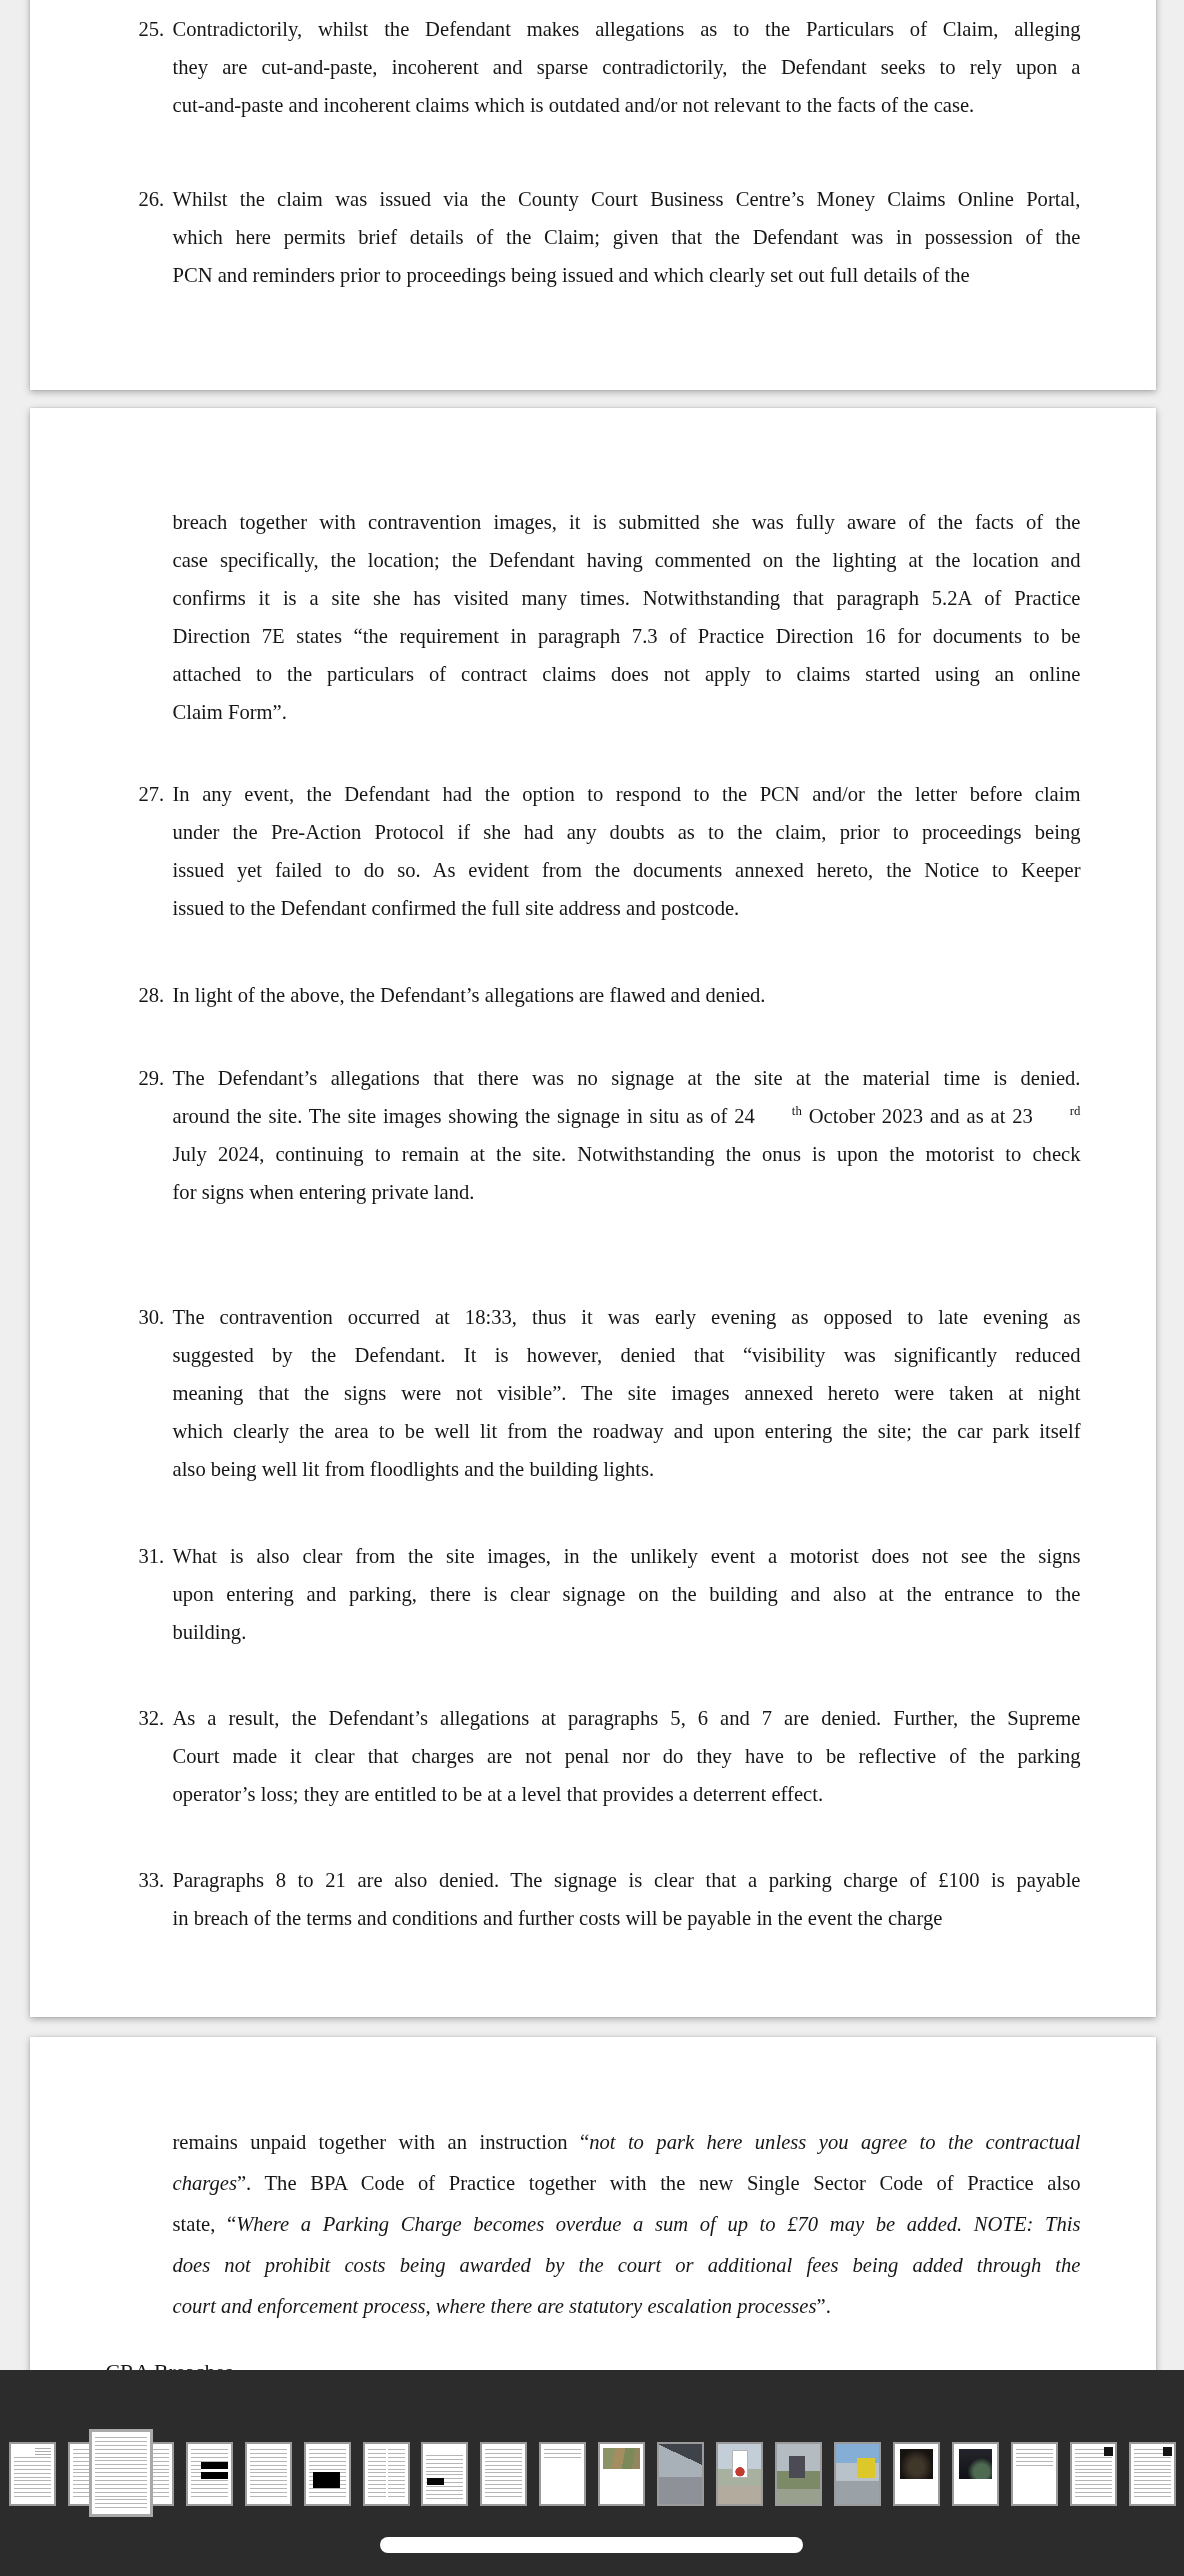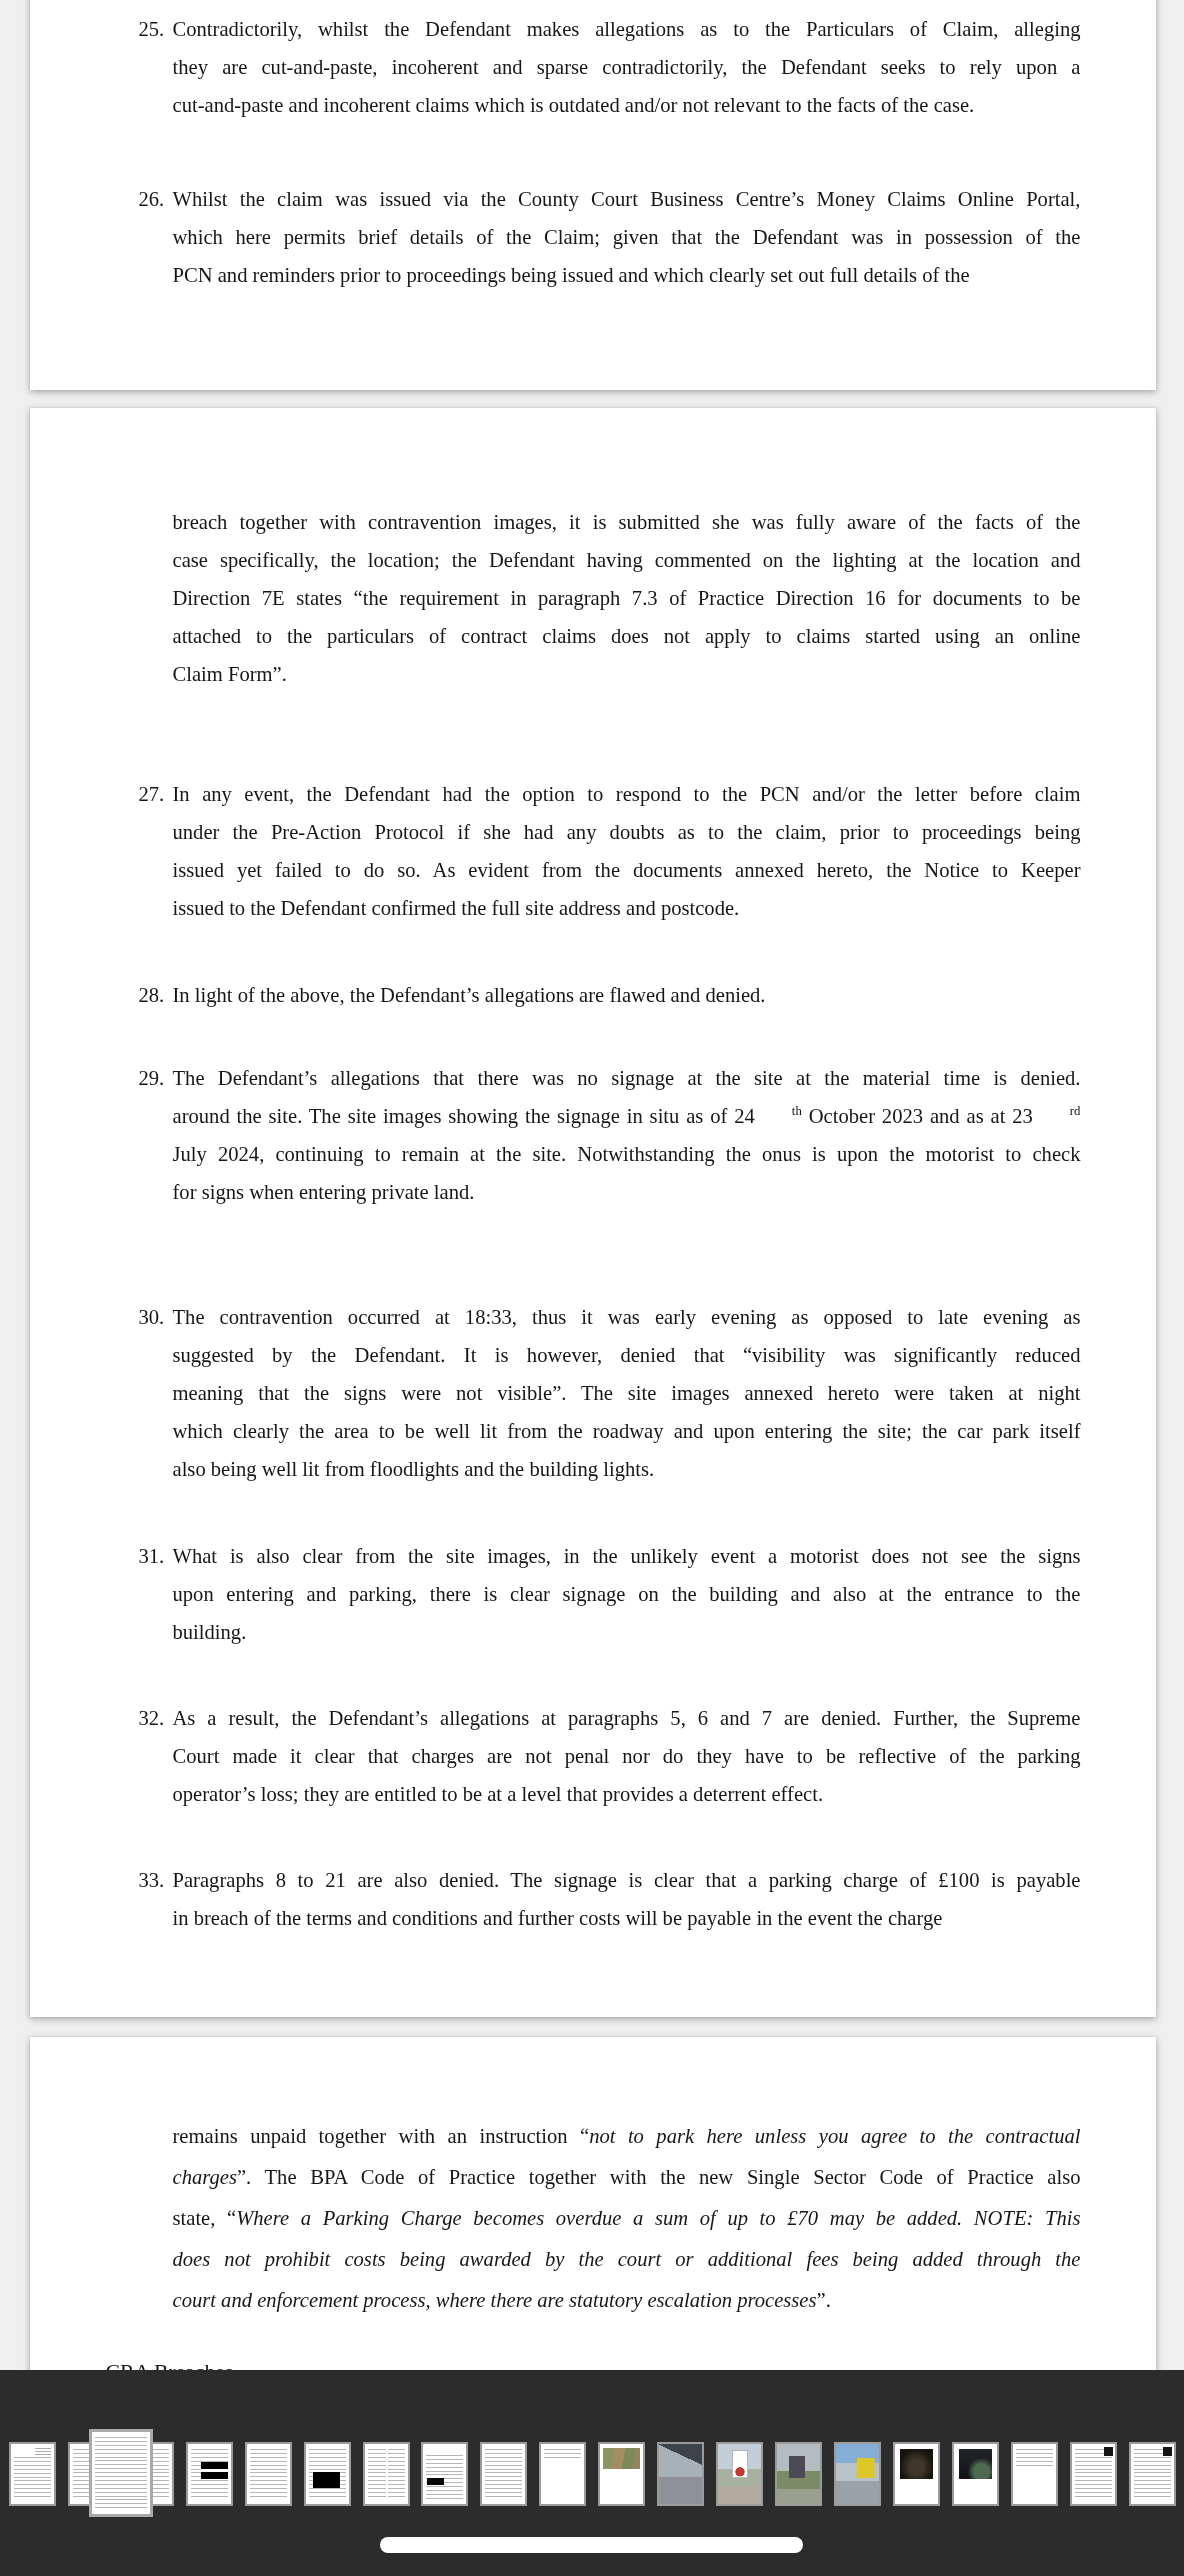--- a/index.html
+++ b/index.html
@@ -73,20 +73,21 @@
         <div class="para" style="top: 386px;">
           <div class="line">Whilst the claim was issued via the County Court Business Centre’s Money Claims Online Portal,<span class="pnum">26.</span></div>
           <div class="line">which here permits brief details of the Claim; given that the Defendant was in possession of the</div>
           <div class="line">PCN and reminders prior to proceedings being issued and which clearly set out full details of the</div>
         </div>
       </div>
       <div class="page" style="top: 408px; height: 1609px;">
         <div class="para" style="top: 87px; margin-top: 8px;">
           <div class="line">breach together with contravention images, it is submitted she was fully aware of the facts of the</div>
           <div class="line">case specifically, the location; the Defendant having commented on the lighting at the location and</div>
+          <div class="line">confirms it is a site she has visited many times. Notwithstanding that paragraph 5.2A of Practice</div>
           <div class="line">Direction 7E states “the requirement in paragraph 7.3 of Practice Direction 16 for documents to be</div>
           <div class="line">attached to the particulars of contract claims does not apply to claims started using an online</div>
           <div class="line">Claim Form”.</div>
         </div>
         <div class="para" style="top: 367px;">
           <div class="line">In any event, the Defendant had the option to respond to the PCN and/or the letter before claim<span class="pnum">27.</span></div>
           <div class="line">under the Pre-Action Protocol if she had any doubts as to the claim, prior to proceedings being</div>
           <div class="line">issued yet failed to do so.  As evident from the documents annexed hereto, the Notice to Keeper</div>
           <div class="line">issued to the Defendant confirmed the full site address and postcode.</div>
         </div>
@@ -115,21 +116,21 @@
           <div class="line">As a result, the Defendant’s allegations at paragraphs 5, 6 and 7 are denied. Further, the Supreme<span class="pnum">32.</span></div>
           <div class="line">Court made it clear that charges are not penal nor do they have to be reflective of the parking</div>
           <div class="line">operator’s loss; they are entitled to be at a level that provides a deterrent effect.</div>
         </div>
         <div class="para" style="top: 1453px;">
           <div class="line">Paragraphs 8 to 21 are also denied.  The signage is clear that a parking charge of £100 is payable<span class="pnum">33.</span></div>
           <div class="line">in breach of the terms and conditions and further costs will be payable in the event the charge</div>
         </div>
       </div>
       <div class="page" style="top: 2037px; height: 1316px;">
-        <div class="para quote" style="top: 79px;">
+        <div class="para quote" style="top: 85px;">
           <div class="line">remains unpaid together with an instruction “<i>not to park here unless you agree to the contractual</i></div>
           <div class="line"><i>charges</i>”.   The BPA Code of Practice together with the new Single Sector Code of Practice also</div>
           <div class="line">state, “<i>Where a Parking Charge becomes overdue a sum of up to £70 may be added.  NOTE: This</i></div>
           <div class="line"><i>does not prohibit costs being awarded by the court or additional fees being added through the</i></div>
           <div class="line"><i>court and enforcement process, where there are statutory escalation processes</i>”.</div>
         </div>
         <div class="cra-heading" style="top: 323px; left: 76px;">CRA Breaches</div>
       </div>
     </div>
   <div id="thumbbar">

